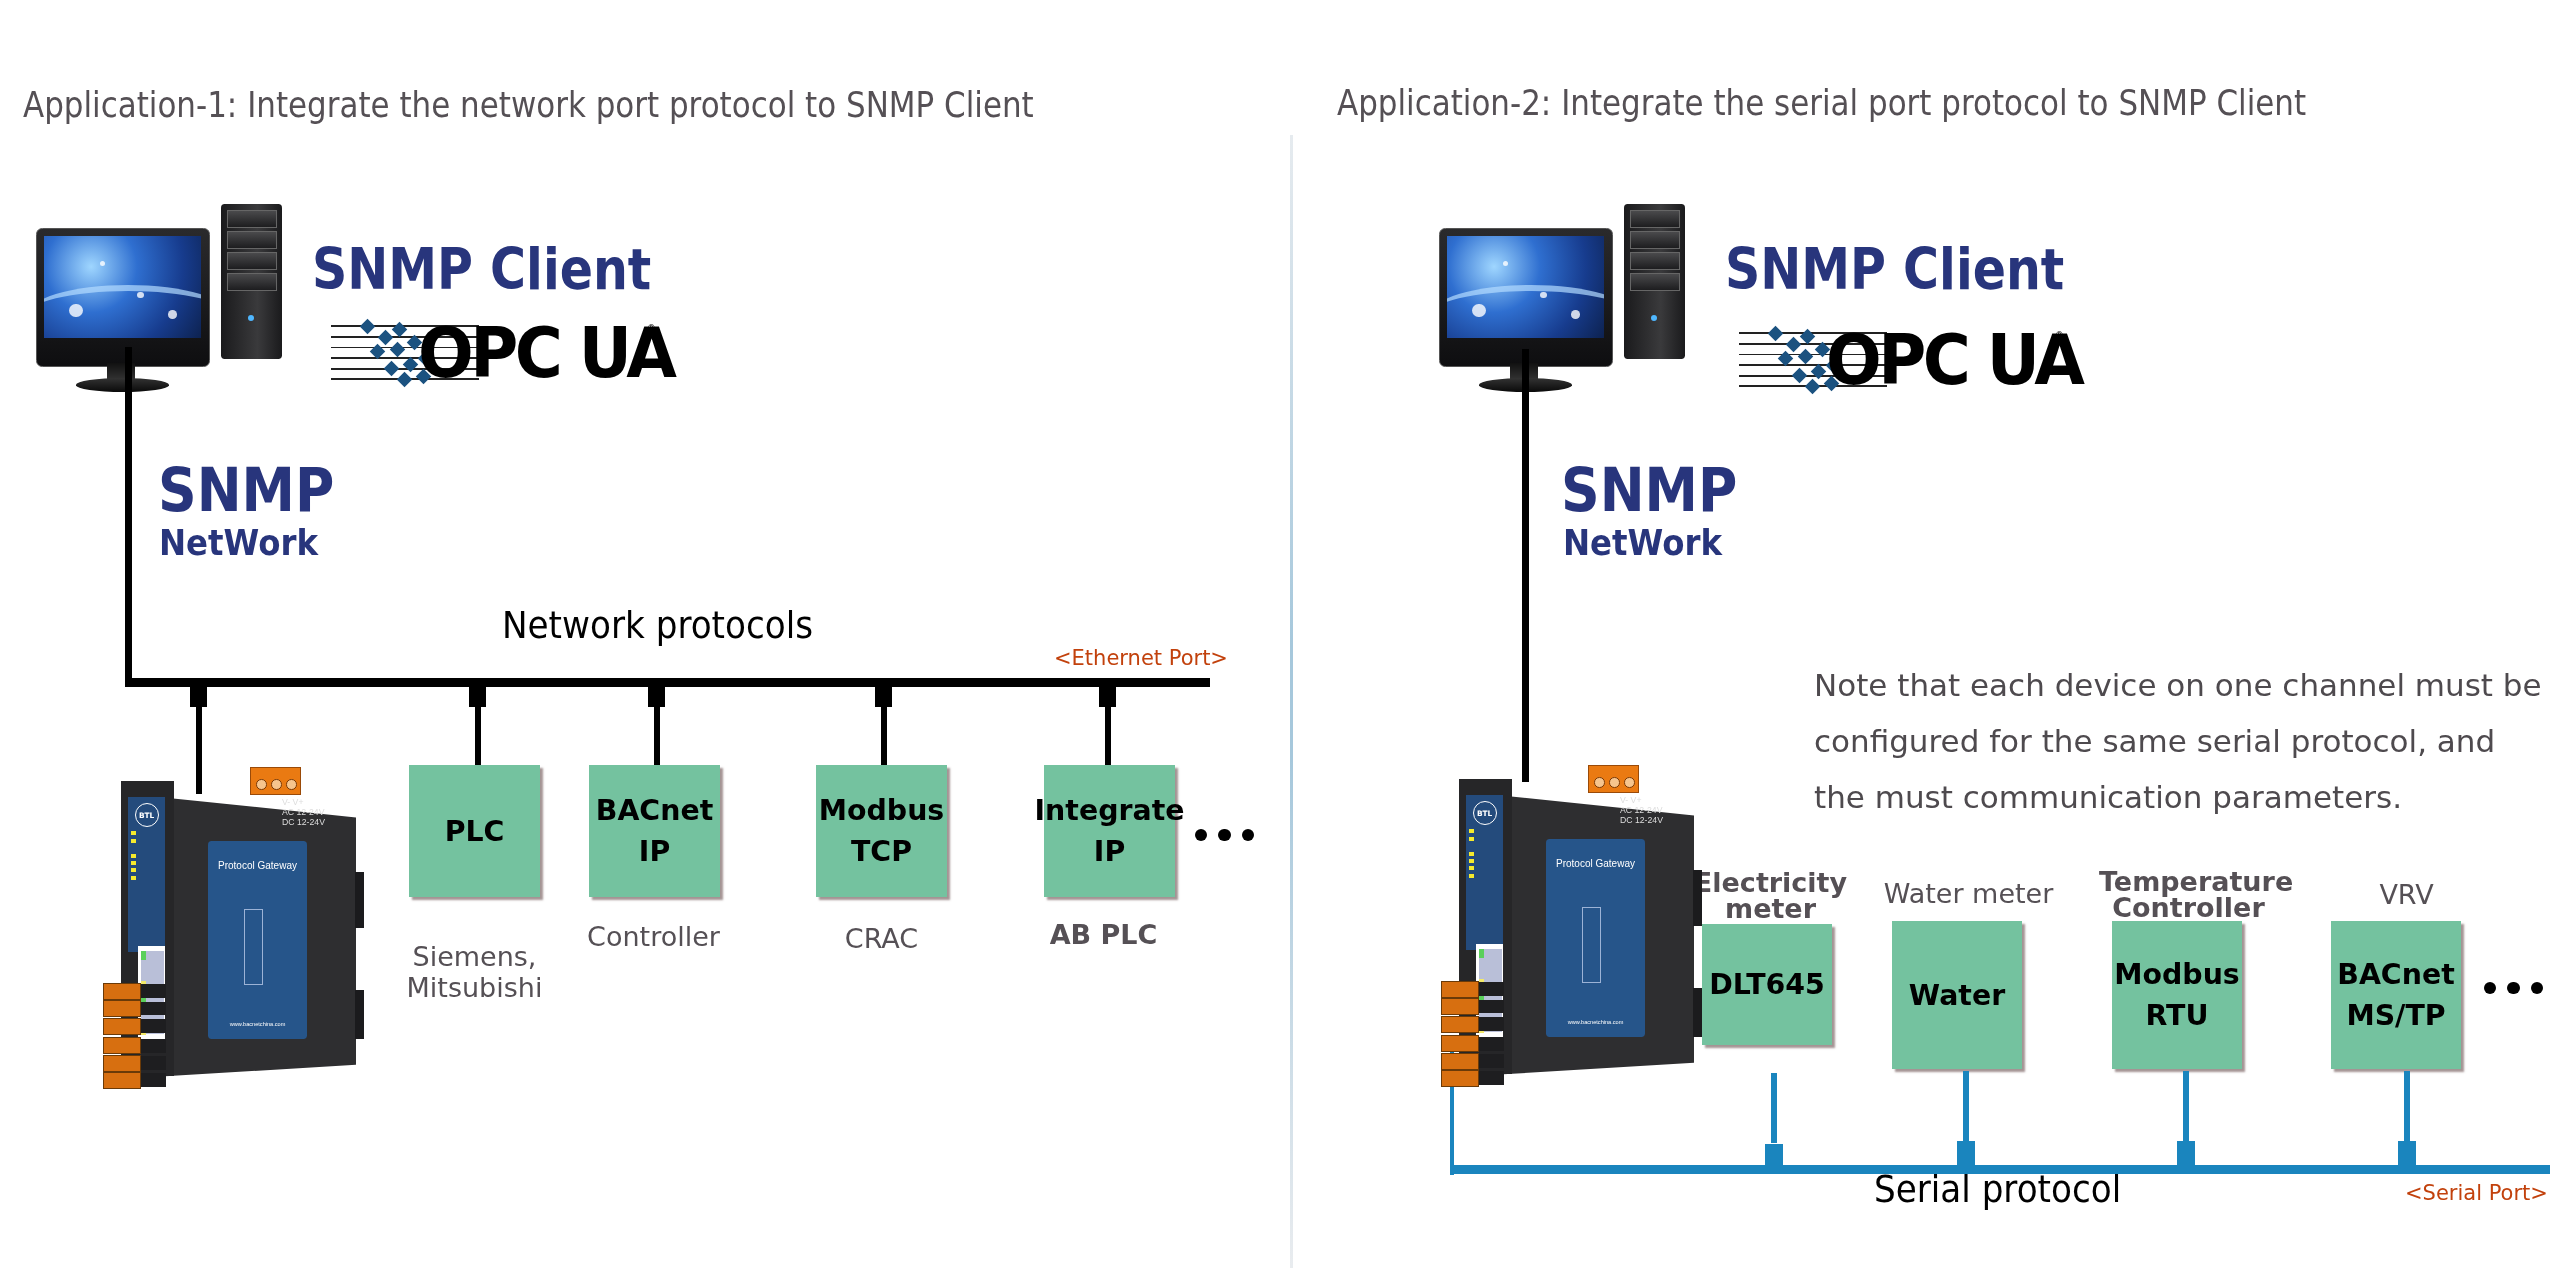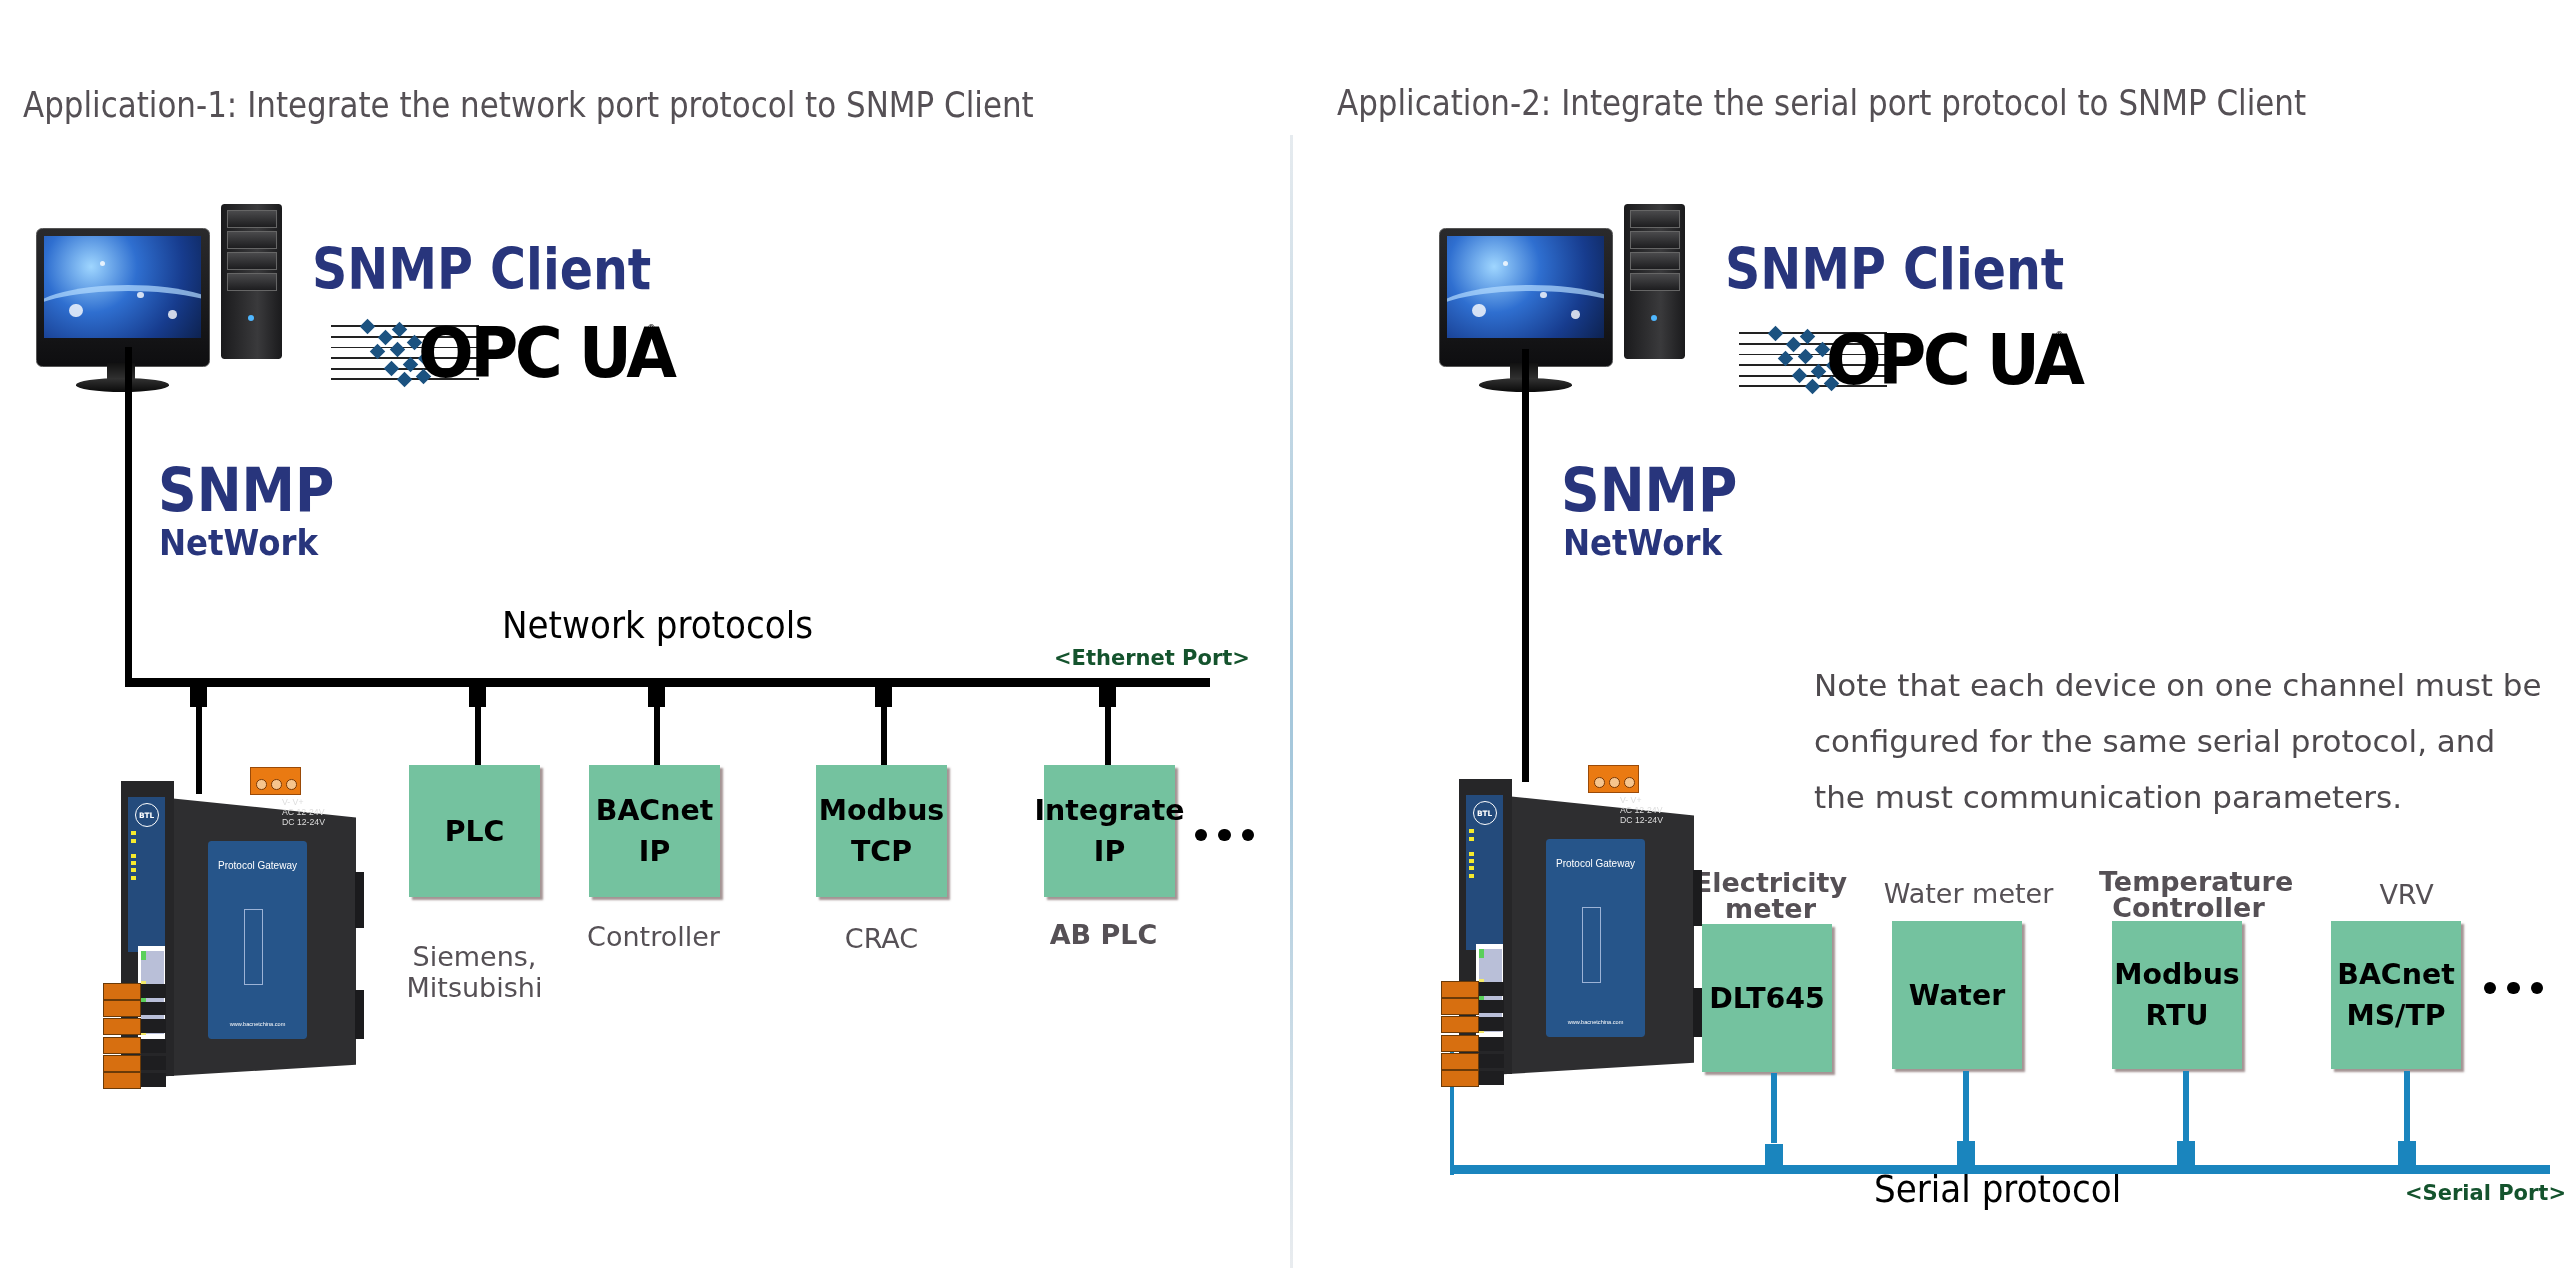--- a/index.html
+++ b/index.html
@@ -4,21 +4,21 @@
 <style>
   html,body{margin:0;padding:0;background:#ffffff;}
   body{width:2576px;height:1288px;position:relative;overflow:hidden;font-family:"DejaVu Sans","Liberation Sans",sans-serif;}
   .abs{position:absolute;}
   .title{font-size:36px;color:#555055;white-space:nowrap;letter-spacing:0px;font-family:"DejaVu Sans",sans-serif;transform:scaleX(0.86);transform-origin:left top;}
   .divider{position:absolute;left:1290px;top:135px;width:3.1px;height:1133px;background:linear-gradient(to bottom,#e6ebef 0%,#a6c8dc 45%,#a6c8dc 55%,#e9ecef 100%);}
   .snmp-client{font-size:57px;font-weight:bold;color:#28357c;white-space:nowrap;font-family:"DejaVu Sans",sans-serif;transform:scaleX(0.86);transform-origin:left top;}
   .snmp-big{font-size:61px;font-weight:bold;color:#28357c;font-family:"DejaVu Sans",sans-serif;transform:scaleX(0.88);transform-origin:left top;white-space:nowrap;}
   .snmp-sub{font-size:36px;font-weight:bold;color:#28357c;font-family:"DejaVu Sans",sans-serif;transform:scaleX(0.9);transform-origin:left top;white-space:nowrap;}
   .bus-label{font-size:38px;color:#000;white-space:nowrap;font-family:"DejaVu Sans",sans-serif;transform:scaleX(0.9);transform-origin:left top;}
-  .port-label{font-size:21px;font-weight:bold;color:#14532d;white-space:nowrap;font-family:"DejaVu Sans",sans-serif;}
+  .port-label{font-size:21px;font-weight:normal;color:#c2410c;white-space:nowrap;font-family:"DejaVu Sans",sans-serif;}
   .black{background:#000;}
   .blue{background:#1a85be;}
   .box{position:absolute;background:#74c29f;box-shadow:2.5px 3.1px 1.9px rgba(90,60,60,0.55);display:flex;align-items:center;justify-content:center;text-align:center;}
   .box span{font-size:28.4px;font-weight:bold;color:#000;line-height:41px;white-space:pre-line;font-family:"DejaVu Sans",sans-serif;}
   .caption{position:absolute;font-size:27px;color:#555055;text-align:center;line-height:31px;white-space:pre-line;font-family:"DejaVu Sans",sans-serif;}
   .caption.bold{font-weight:bold;}
   .dots{position:absolute;display:flex;gap:11px;}
   .dots i{display:block;width:12.4px;height:12.4px;border-radius:50%;background:#000;}
   .note{position:absolute;font-size:31px;color:#4e4a4e;line-height:56px;font-family:"DejaVu Sans",sans-serif;white-space:nowrap;}
   
@@ -279,21 +279,21 @@
     <div>the must communication parameters.</div>
   </div>
 
   <div class="caption bold" style="left:1681px;top:870px;width:179px;line-height:26px;">Electricity
 meter</div>
   <div class="caption" style="left:1879px;top:878px;width:179px;">Water meter</div>
   <div class="caption bold" style="left:2099px;top:869px;width:179px;line-height:26px;">Temperature
 Controller</div>
   <div class="caption" style="left:2317px;top:879px;width:179px;">VRV</div>
 
-  <div class="box" style="left:1702px;top:924px;width:130px;height:148px;">
+  <div class="box" style="left:1702px;top:924px;width:130px;height:121px;">
       <span>DLT645</span>
     </div>
   <div class="box" style="left:1892px;top:921px;width:130px;height:148px;">
       <span>Water</span>
     </div>
   <div class="box" style="left:2112px;top:921px;width:130px;height:148px;">
       <span>Modbus
 RTU</span>
     </div>
   <div class="box" style="left:2331px;top:921px;width:130px;height:148px;">

